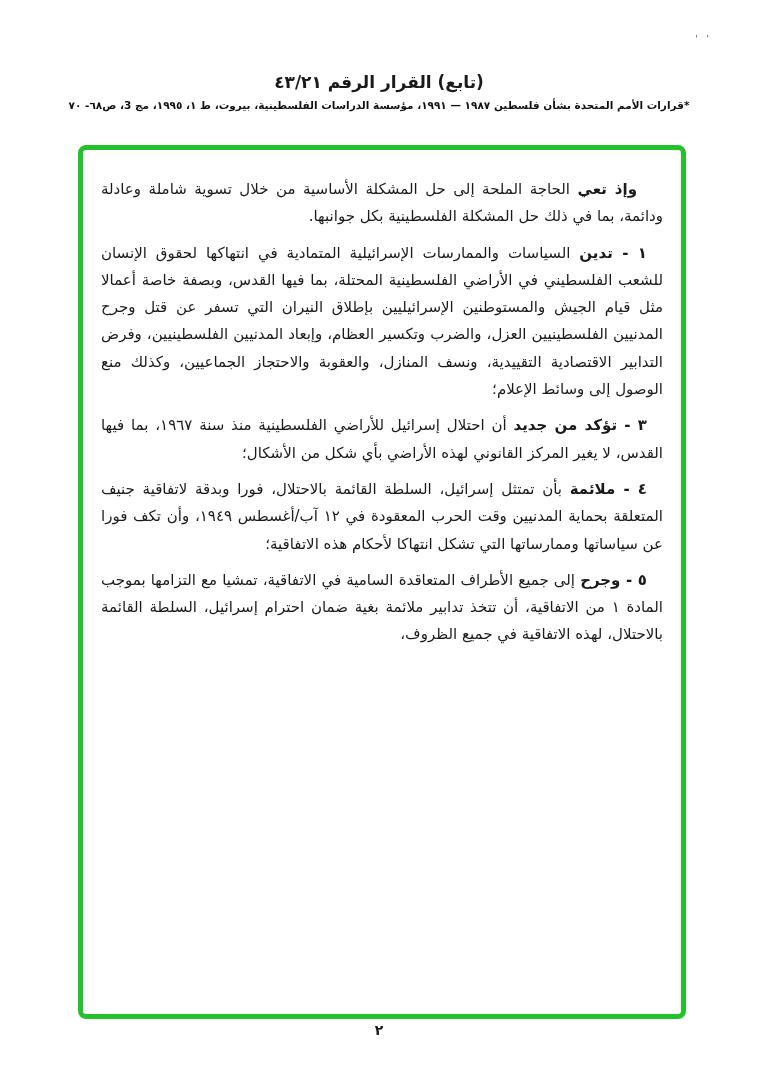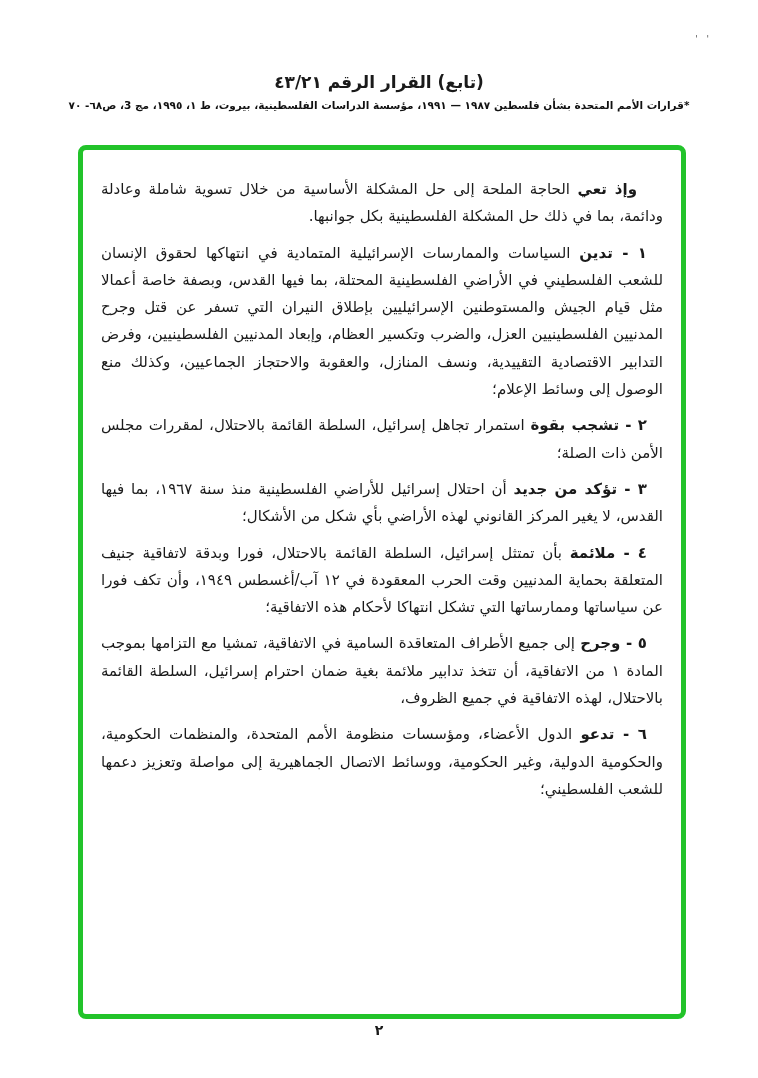--- a/index.html
+++ b/index.html
@@ -82,39 +82,33 @@
   <div class="content-box">
 
     <p class="para intro">
       <span class="lead">وإذ تعي</span><span> الحاجة الملحة إلى حل المشكلة الأساسية من خلال تسوية شاملة وعادلة ودائمة، بما في ذلك حل المشكلة الفلسطينية بكل جوانبها.</span>
     </p>
 
     <p class="para">
       <span class="num">١ - </span><span class="lead">تدين</span><span> السياسات والممارسات الإسرائيلية المتمادية في انتهاكها لحقوق الإنسان للشعب الفلسطيني في الأراضي الفلسطينية المحتلة، بما فيها القدس، وبصفة خاصة أعمالا مثل قيام الجيش والمستوطنين الإسرائيليين بإطلاق النيران التي تسفر عن قتل وجرح المدنيين الفلسطينيين العزل، والضرب وتكسير العظام، وإبعاد المدنيين الفلسطينيين، وفرض التدابير الاقتصادية التقييدية، ونسف المنازل، والعقوبة والاحتجاز الجماعيين، وكذلك منع الوصول إلى وسائط الإعلام؛</span>
     </p>
 
-    <p class="para">
-      <span class="num">٢ - </span><span class="lead">تشجب بقوة</span><span> استمرار تجاهل إسرائيل، السلطة القائمة بالاحتلال، لمقررات مجلس الأمن ذات الصلة؛</span>
-    </p>
 
     <p class="para">
       <span class="num">٣ - </span><span class="lead">تؤكد من جديد</span><span> أن احتلال إسرائيل للأراضي الفلسطينية منذ سنة ١٩٦٧، بما فيها القدس، لا يغير المركز القانوني لهذه الأراضي بأي شكل من الأشكال؛</span>
     </p>
 
     <p class="para">
       <span class="num">٤ - </span><span class="lead">ملائمة</span><span> بأن تمتثل إسرائيل، السلطة القائمة بالاحتلال، فورا وبدقة لاتفاقية جنيف المتعلقة بحماية المدنيين وقت الحرب المعقودة في ١٢ آب/أغسطس ١٩٤٩، وأن تكف فورا عن سياساتها وممارساتها التي تشكل انتهاكا لأحكام هذه الاتفاقية؛</span>
     </p>
 
     <p class="para">
       <span class="num">٥ - </span><span class="lead">وجرح</span><span> إلى جميع الأطراف المتعاقدة السامية في الاتفاقية، تمشيا مع التزامها بموجب المادة ١ من الاتفاقية، أن تتخذ تدابير ملائمة بغية ضمان احترام إسرائيل، السلطة القائمة بالاحتلال، لهذه الاتفاقية في جميع الظروف،</span>
     </p>
 
-    <p class="para">
-      <span class="num">٦ - </span><span class="lead">تدعو</span><span> الدول الأعضاء، ومؤسسات منظومة الأمم المتحدة، والمنظمات الحكومية، والحكومية الدولية، وغير الحكومية، ووسائط الاتصال الجماهيرية إلى مواصلة وتعزيز دعمها للشعب الفلسطيني؛</span>
-    </p>
 
   </div>
 
   <div class="footer">
     <span class="page-number">٢</span>
   </div>
 
 </div>
 
 </body></html>

